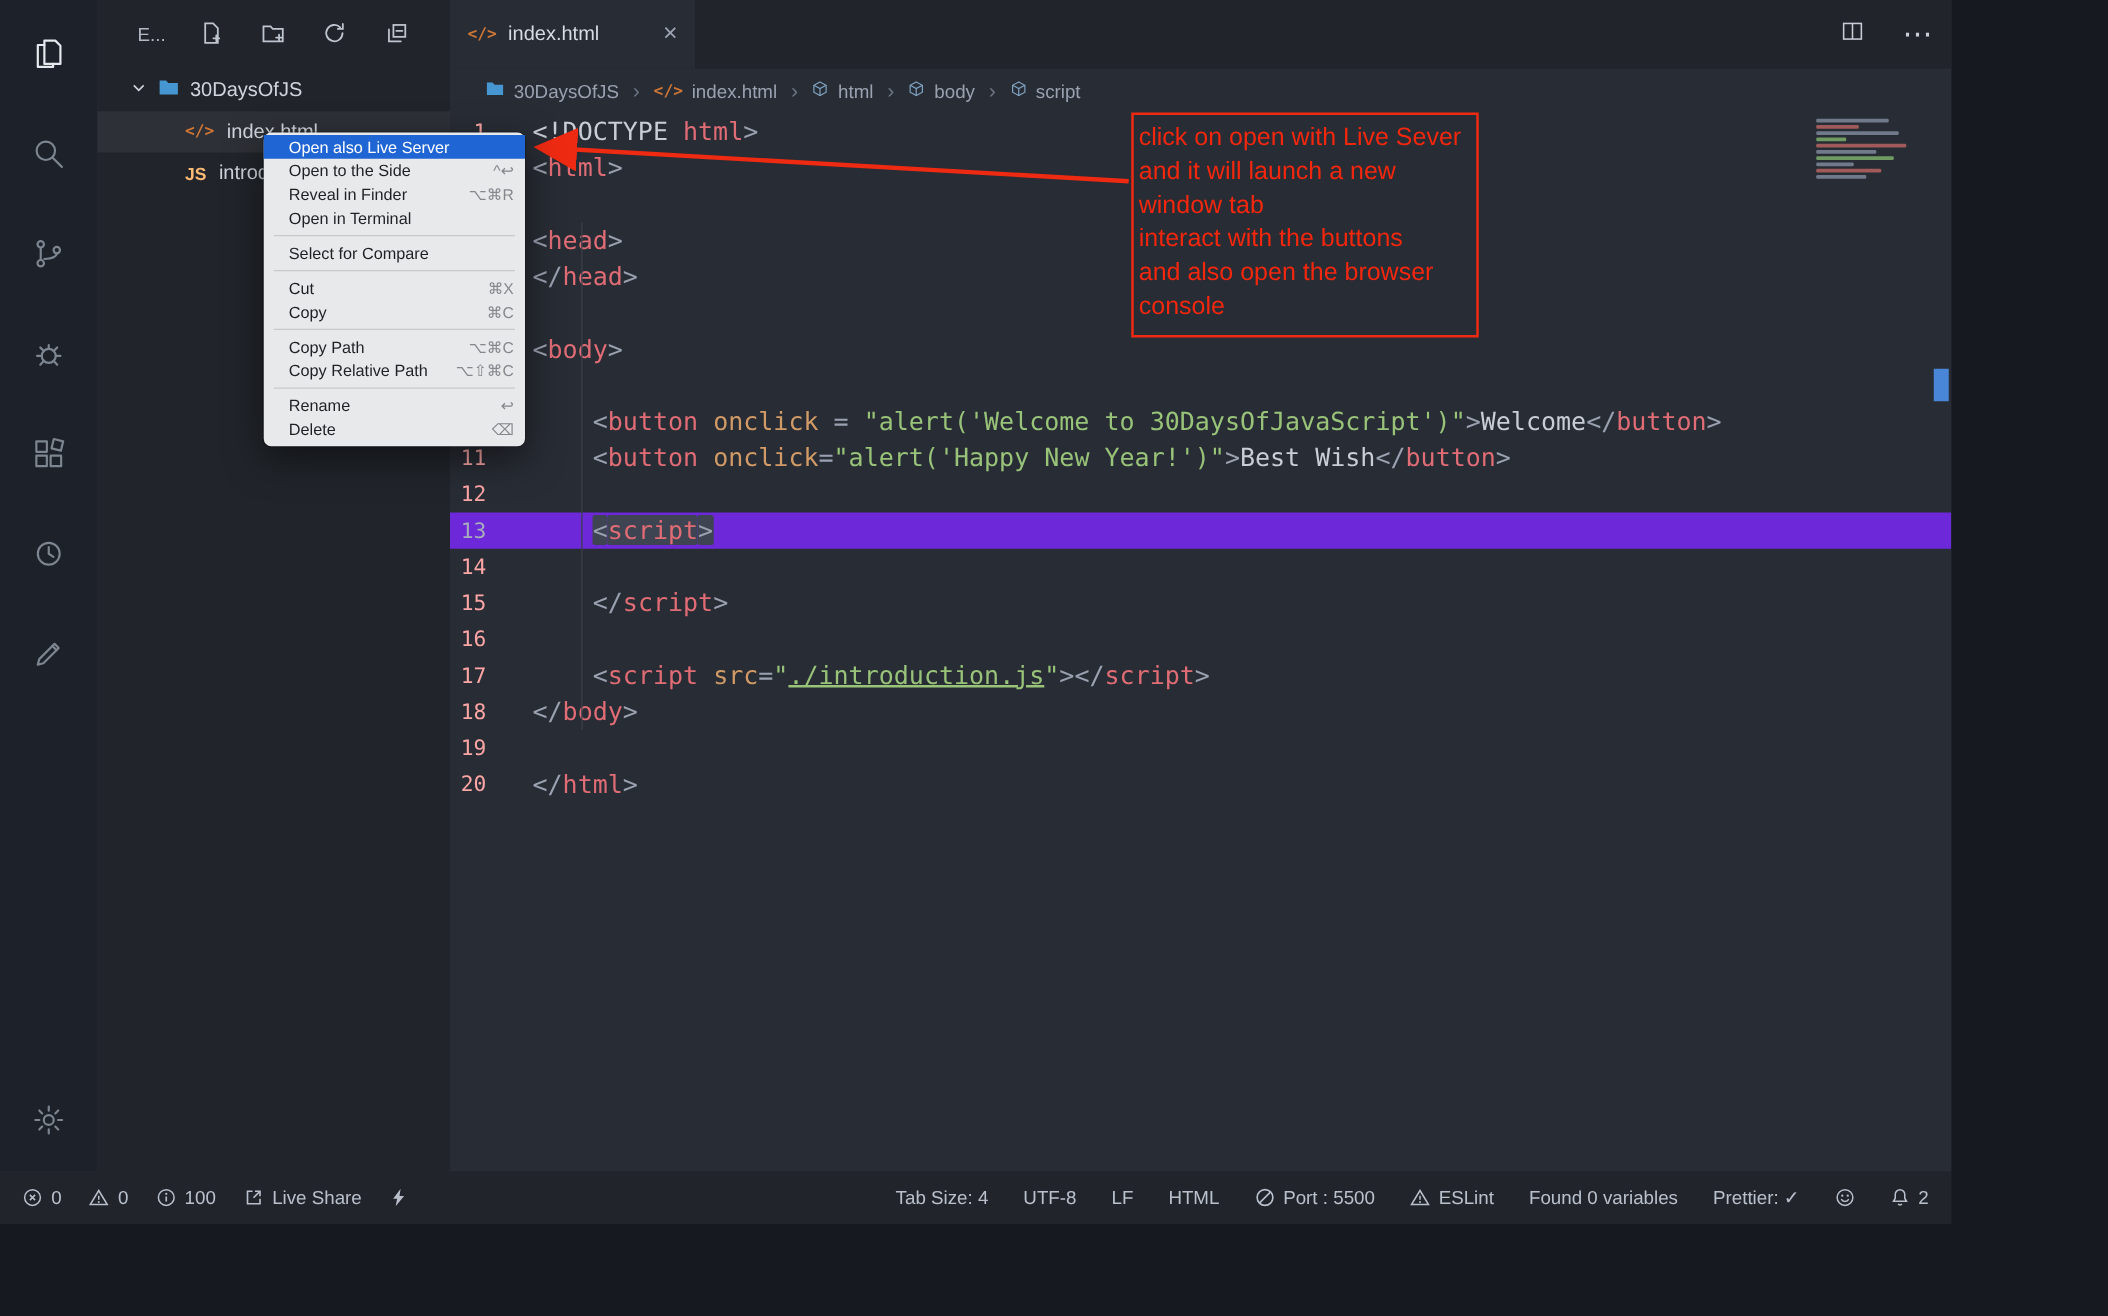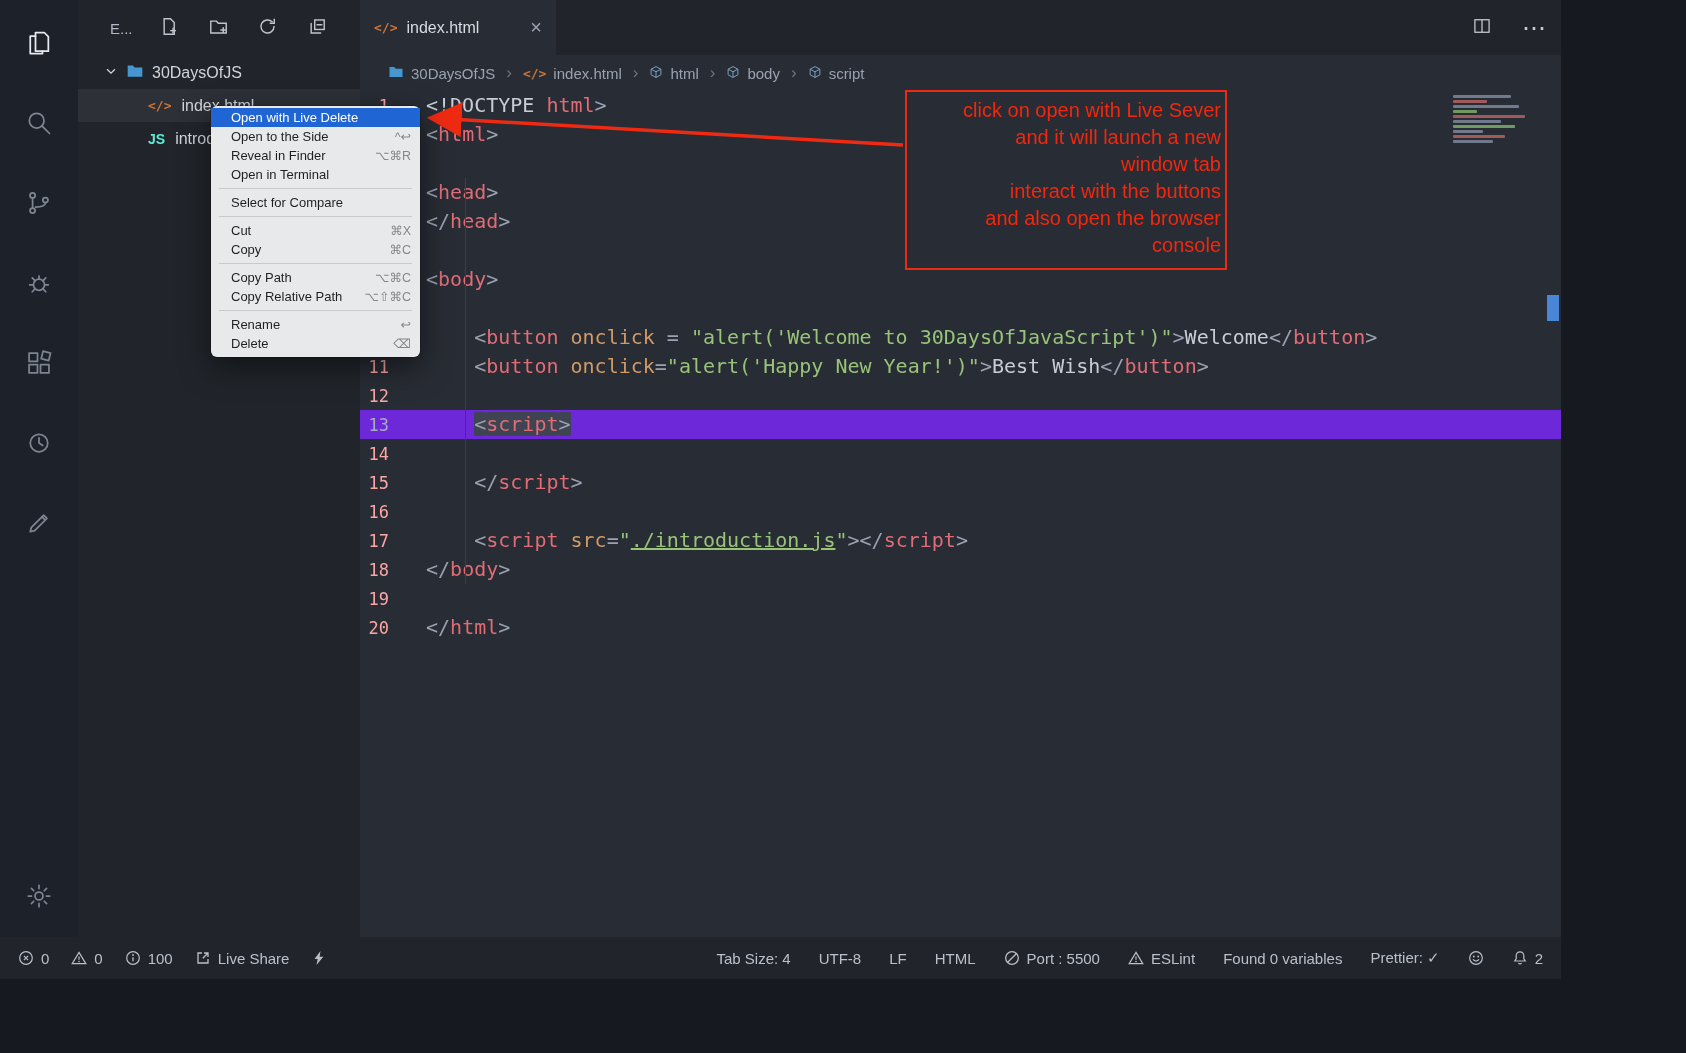--- a/index.html
+++ b/index.html
@@ -22,21 +22,21 @@
   .sidebar { position:absolute; left:78px; top:0; width:282px; height:937px; background:#21252b; color:#9da5b4; }
   .sidebar-header { height:56px; display:flex; align-items:center; padding:0 34px 0 32px; font-size:15px; color:#b3b9c4; }
   .sh-icons { margin-left:auto; display:flex; gap:30px; color:#bfc5cf; }
   .sh-icons svg { width:19px; height:19px; fill:none; stroke:currentColor; stroke-width:1.2; stroke-linecap:round; }
   .tree-row { height:33px; display:flex; align-items:center; font-size:16px; color:#d0d5dd; cursor:pointer; }
   .tree-row.root { padding-left:26px; gap:8px; }
   .tree-row.file { padding-left:70px; gap:10px; }
   .tree-row.selected { background:rgba(255,255,255,.055); }
   .chev svg { width:14px; height:14px; fill:none; stroke:#cfd4dc; stroke-width:1.5; }
   .fi-html { color:#cf7635; font:bold 13px "DejaVu Sans Mono", monospace; }
-  .fi-js   { color:#5eead4; font:bold 14px "Liberation Sans", sans-serif; }
+  .fi-js   { color:#fdba74; font:bold 14px "Liberation Sans", sans-serif; }
 
   
   .editor { position:absolute; left:360px; top:0; width:1201px; height:937px; background:#282c34; }
   .tab-bar { position:relative; height:55px; background:#21252b; display:flex; }
   .tab.active { width:196px; background:#282c34; display:flex; align-items:center; gap:9px; padding:0 14px;
                 font-size:16px; color:#d7dbe2; cursor:pointer; }
   .tab-close { margin-left:auto; color:#9da5b4; font-size:20px; cursor:pointer; }
   .tab-actions { position:absolute; right:14px; top:0; height:55px; display:flex; align-items:center; gap:30px; color:#c7ccd6; }
   .tab-actions svg { width:20px; height:20px; fill:none; stroke:currentColor; stroke-width:1.5; }
   .more-dots { font-size:24px; letter-spacing:1px; cursor:pointer; }
@@ -80,22 +80,22 @@
   
   .context-menu { position:absolute; left:211px; top:106px; width:209px; background:#e8e9eb; border-radius:6px;
                   box-shadow:0 10px 30px rgba(0,0,0,.5), 0 0 0 1px rgba(0,0,0,.18);
                   padding:2px 0 4px; font-size:13px; color:#1f2023; z-index:40; }
   .cm-item { height:19px; display:flex; align-items:center; padding:0 9px 0 20px; cursor:default; }
   .cm-item.hl { background:#2065d4; color:#fff; }
   .cm-sc { margin-left:auto; color:#85878c; font-size:12.5px; }
   .cm-sep { height:1px; background:#c9c9cc; margin:4px 8px; }
 
   
-  .annotation-box { position:absolute; left:905px; top:90px; width:322px; border:2px solid #ef2a12;
-                    padding:5px 4px 9px; text-align:right; z-index:30; }
+  .annotation-box { position:absolute; left:905px; top:90px; width:278px; border:2px solid #ef2a12;
+                    padding:5px 4px 9px; text-align:left; z-index:30; }
   .anno-line { font-size:20px; line-height:27px; color:#f3270e; }
   .arrow-overlay { position:absolute; left:0; top:0; z-index:35; pointer-events:none; }
 </style>
 </head>
 <body>
 
 <div class="screen">
   <div class="window">
 
     <aside class="activity-bar">
@@ -452,21 +452,21 @@
                 <path d="M6.6 13a1.5 1.5 0 0 0 2.8 0" fill="none" stroke="currentColor" stroke-width="1.2"></path>
               </svg>
             </span>
             <span>2</span>
           </span>
         </div>
     </footer>
 
     <div class="context-menu" id="context-menu">
         <div class="cm-item hl">
-          <span>Open with Live Delete</span>
+          <span>Open also Live Server</span>
         </div>
         <div class="cm-item">
           <span>Open to the Side</span>
           <span class="cm-sc">^↩</span>
         </div>
         <div class="cm-item">
           <span>Reveal in Finder</span>
           <span class="cm-sc">⌥⌘R</span>
         </div>
         <div class="cm-item">

